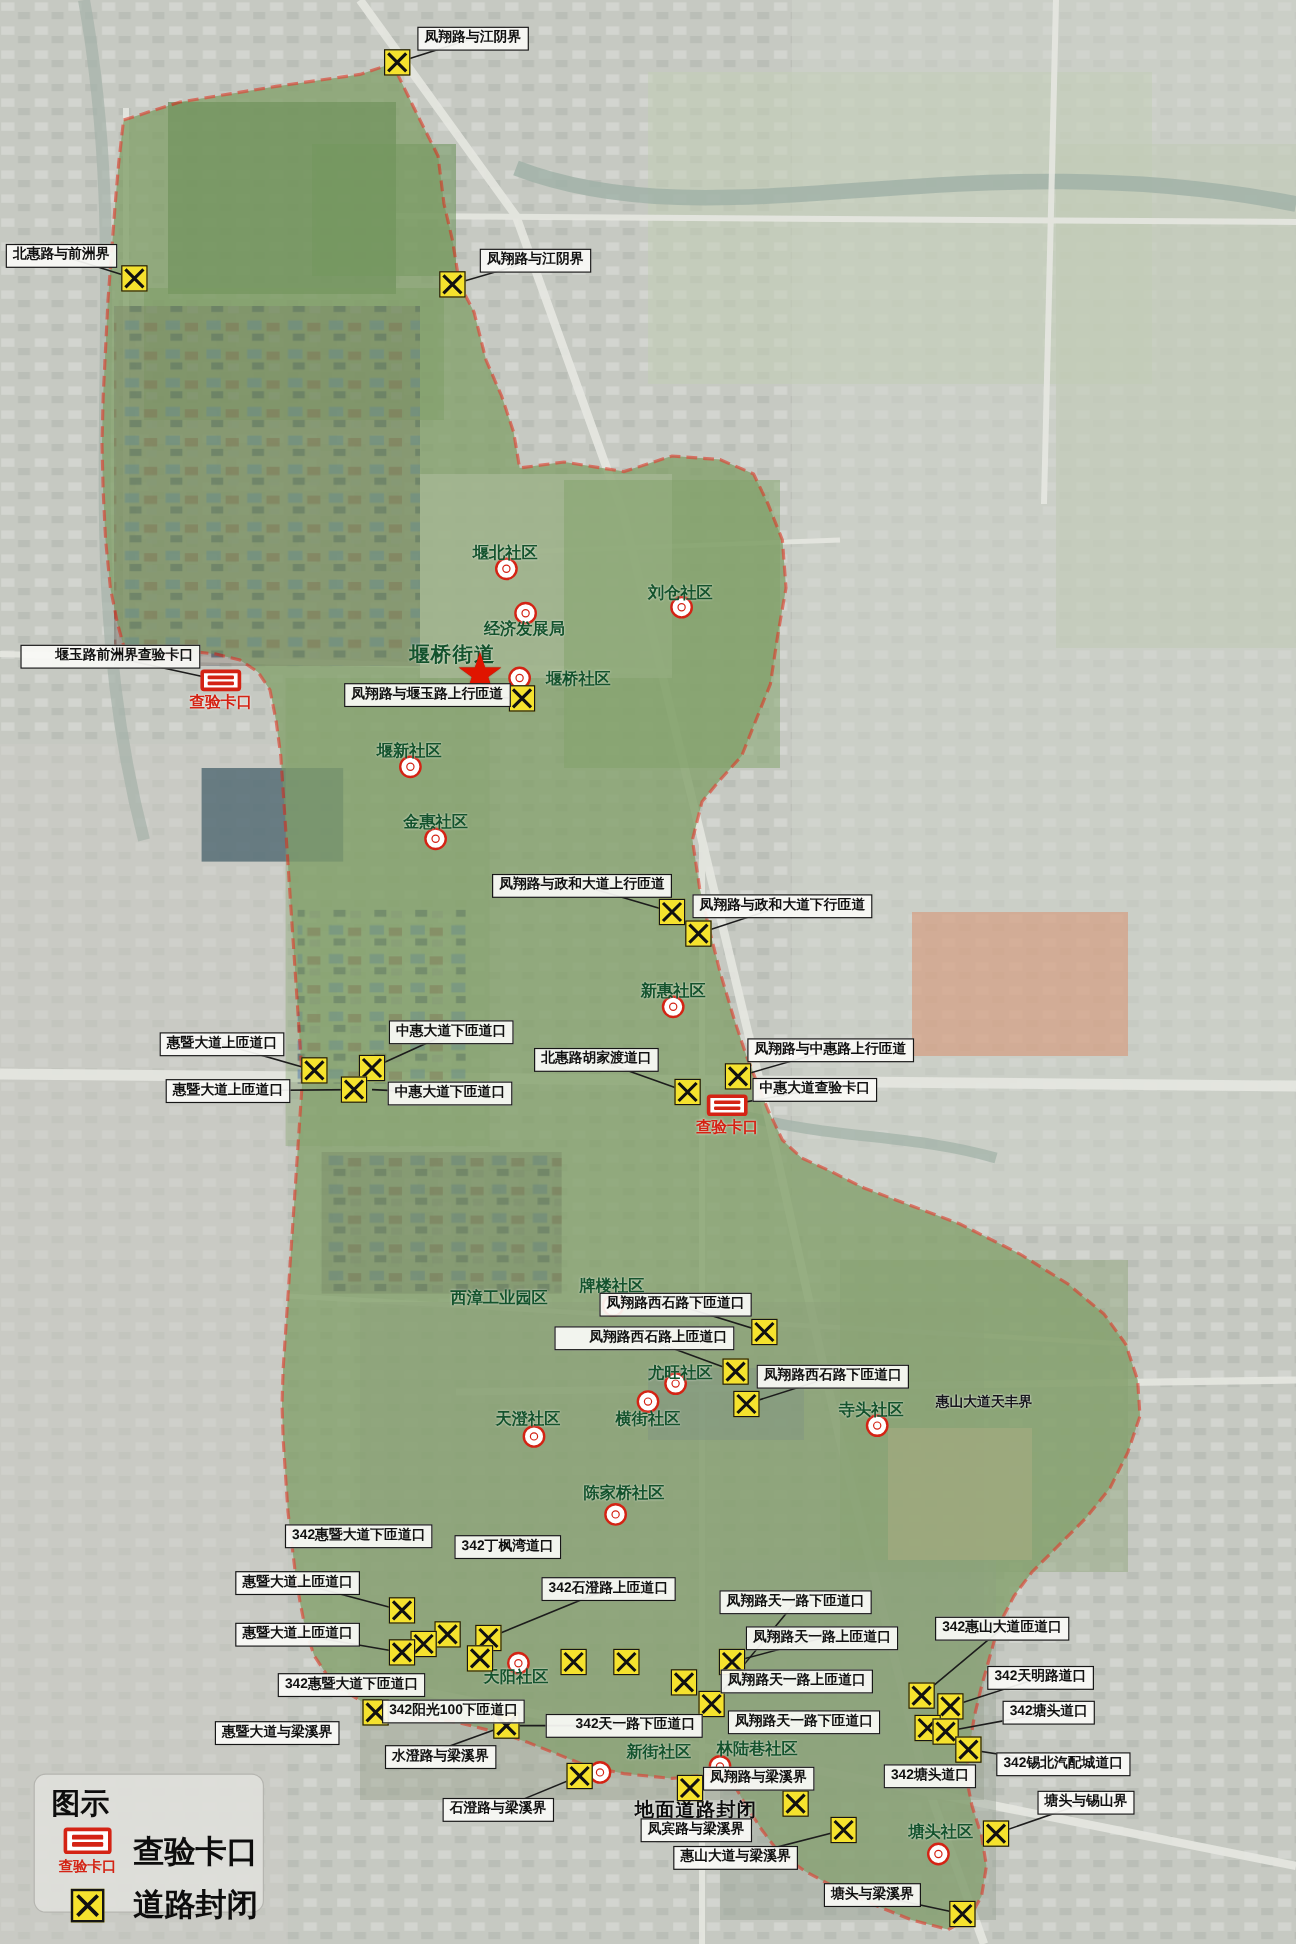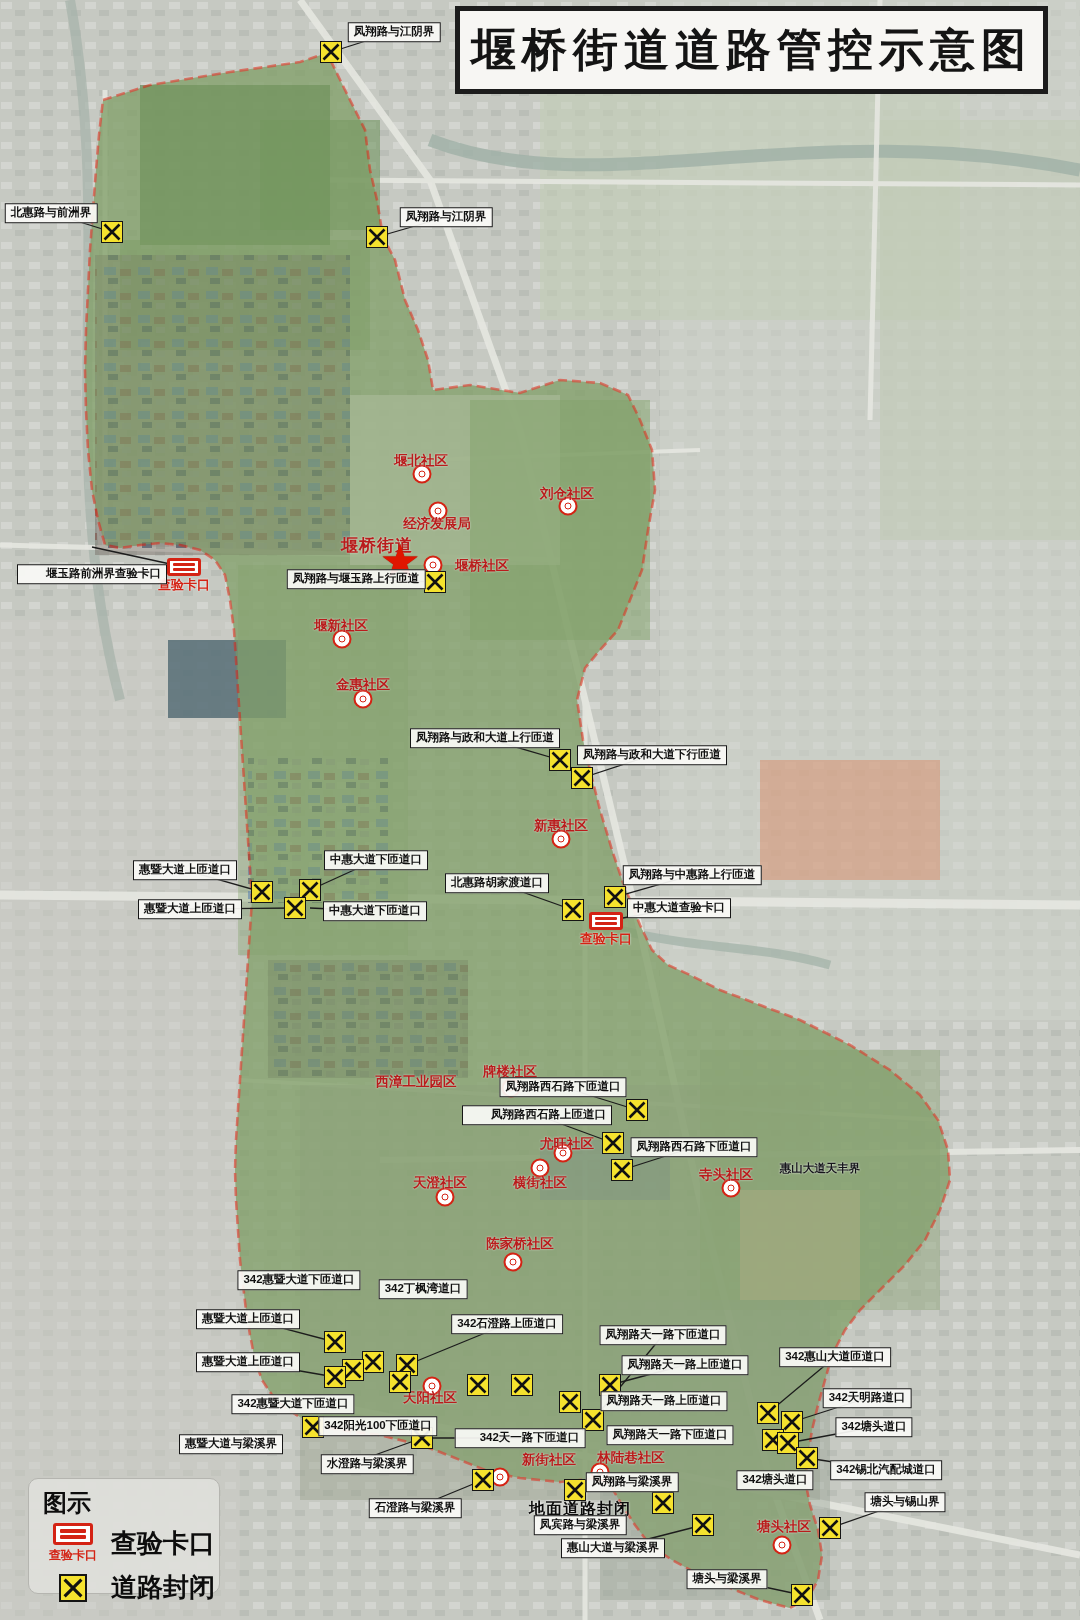--- a/index.html
+++ b/index.html
@@ -13,21 +13,21 @@
     display:flex;align-items:center;justify-content:center;}
   .title-box span{font-size:45px;font-weight:bold;color:#141414;letter-spacing:6px;white-space:nowrap;}
 
   .road-label{position:absolute;transform:translate(-50%,-50%);
     background:rgba(250,250,246,.93);border:1.6px solid #161616;color:#101010;
     font-size:11.5px;font-weight:bold;line-height:1;padding:3px 5px;white-space:nowrap;z-index:30;}
   .plain-label{position:absolute;transform:translate(-50%,-50%);color:#15151a;
     font-size:11.5px;font-weight:bold;white-space:nowrap;z-index:26;text-shadow:0 0 2px #fff;}
   .plain-label.big{font-size:16px;color:#0c0c0c;font-weight:bold;letter-spacing:1px;}
 
-  .community{position:absolute;transform:translate(-50%,-50%);color:#b91c1c;
+  .community{position:absolute;transform:translate(-50%,-50%);color:#14532d;
     font-size:13.5px;font-weight:bold;white-space:nowrap;z-index:25;
     text-shadow:0 0 2px rgba(255,255,255,.75);}
   .community.hq{font-size:17px;letter-spacing:1px;}
   .comm-circle{position:absolute;width:15px;height:15px;border:2.6px solid #d42314;border-radius:50%;
     background:#fff;transform:translate(-50%,-50%);z-index:24;display:flex;align-items:center;justify-content:center;}
   .comm-circle i{display:block;width:5px;height:5px;border:1.8px solid #d42314;border-radius:50%;background:#fff;}
 
   .closure{position:absolute;width:22px;height:22px;transform:translate(-50%,-50%);
     background:#f5e22e;border:1.8px solid #151515;box-sizing:border-box;z-index:28;}
   .closure svg{display:block;width:100%;height:100%;}
@@ -164,21 +164,21 @@
         <line x1="415" y1="1508" x2="483" y2="1480"></line>
         <line x1="613" y1="1548" x2="703" y2="1525"></line>
         <line x1="727" y1="1579" x2="802" y2="1595"></line>
       </g>
   </svg>
 
   <div class="layer" id="annotations">
       <div class="road-label" style="left: 394px; top: 32px;">凤翔路与江阴界</div>
       <div class="road-label" style="left: 51px; top: 213px;">北惠路与前洲界</div>
       <div class="road-label" style="left: 446px; top: 217px;">凤翔路与江阴界</div>
-      <div class="road-label" style="left: 92px; top: 574px; padding-left: 28px;">堰玉路前洲界查验卡口</div>
+      <div class="road-label" style="left: 92px; top: 547px; padding-left: 28px;">堰玉路前洲界查验卡口</div>
       <div class="road-label" style="left: 356px; top: 579px;">凤翔路与堰玉路上行匝道</div>
       <div class="road-label" style="left: 485px; top: 738px;">凤翔路与政和大道上行匝道</div>
       <div class="road-label" style="left: 652px; top: 755px;">凤翔路与政和大道下行匝道</div>
       <div class="road-label" style="left: 185px; top: 870px;">惠暨大道上匝道口</div>
       <div class="road-label" style="left: 376px; top: 860px;">中惠大道下匝道口</div>
       <div class="road-label" style="left: 190px; top: 909px;">惠暨大道上匝道口</div>
       <div class="road-label" style="left: 375px; top: 911px;">中惠大道下匝道口</div>
       <div class="road-label" style="left: 497px; top: 883px;">北惠路胡家渡道口</div>
       <div class="road-label" style="left: 692px; top: 875px;">凤翔路与中惠路上行匝道</div>
       <div class="road-label" style="left: 679px; top: 908px;">中惠大道查验卡口</div>
@@ -478,23 +478,20 @@
         <i></i>
       </div>
       <div class="cp-caption" style="left: 184px; top: 576px;">查验卡口</div>
       <div class="checkpoint" style="left: 606px; top: 921px;">
         <i></i>
         <i></i>
       </div>
       <div class="cp-caption" style="left: 606px; top: 930px;">查验卡口</div>
     </div>
 
-  <div class="title-box">
-    <span>堰桥街道道路管控示意图</span>
-  </div>
 
   <div class="legend">
     <div class="legend-header">图示</div>
     <div class="legend-row">
       <div class="legend-iconwrap">
         <div class="legend-cp">
             <i></i>
             <i></i>
           </div>
         <div class="legend-cp-caption">查验卡口</div>

